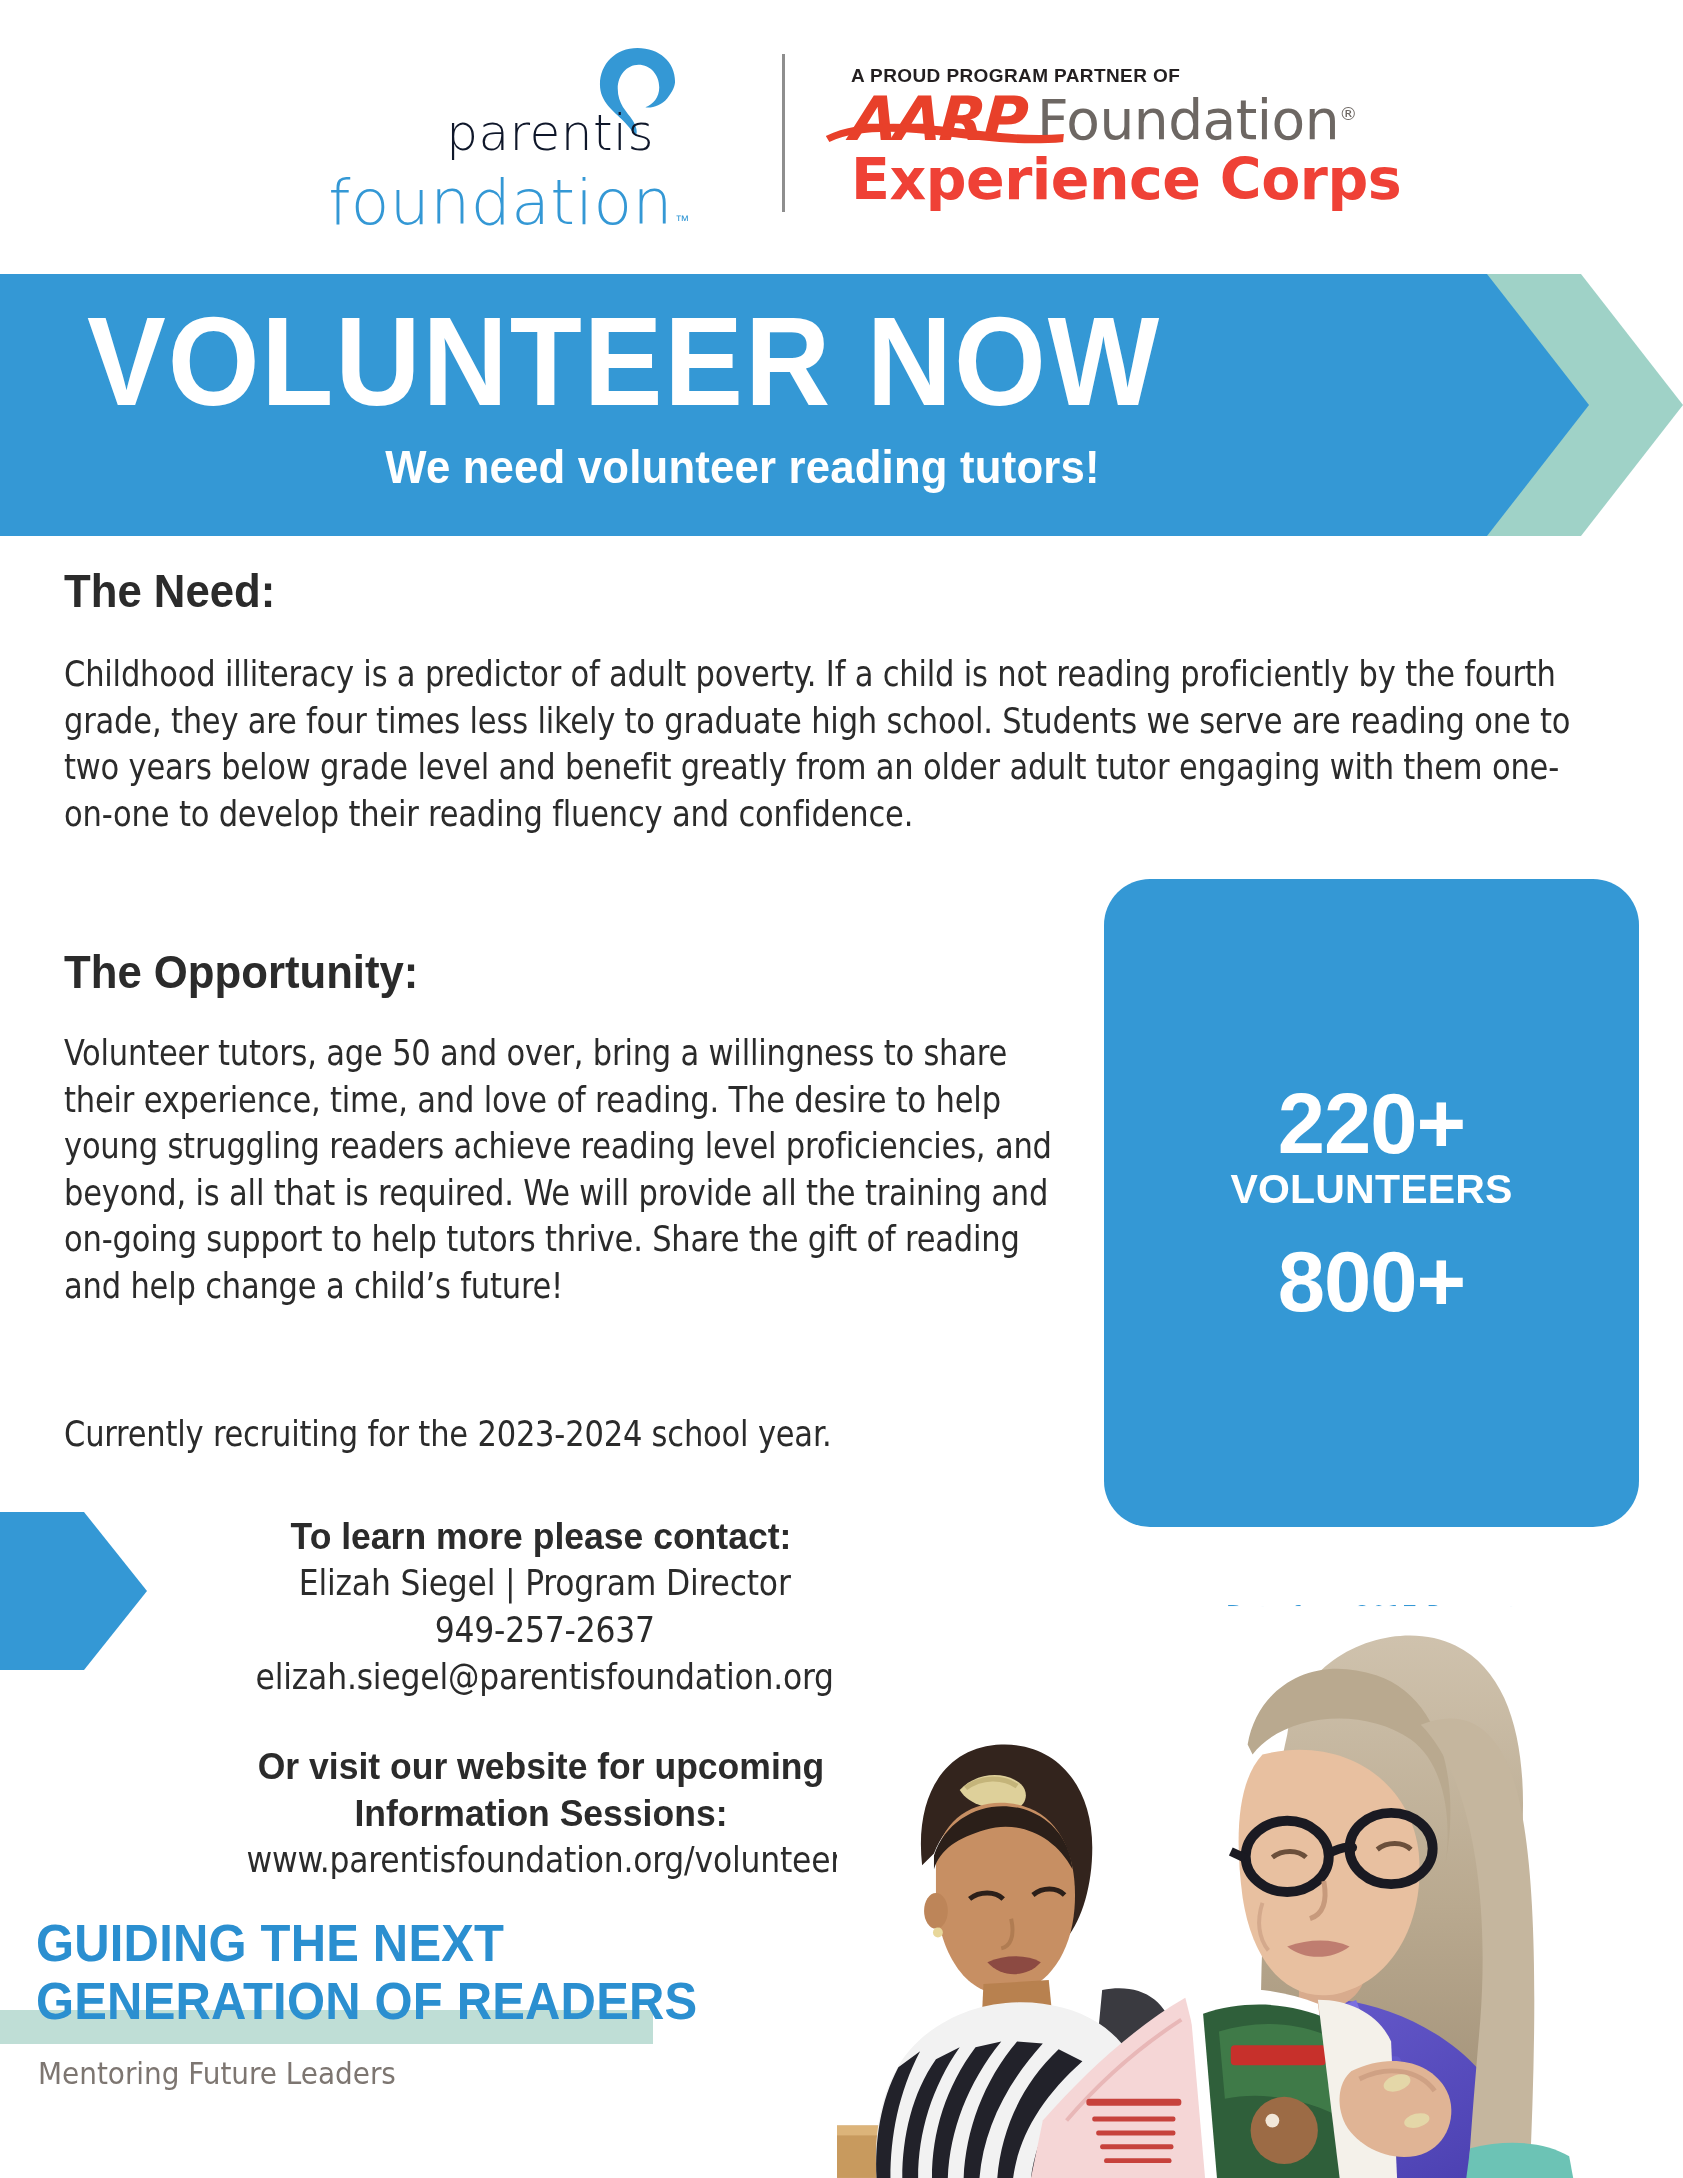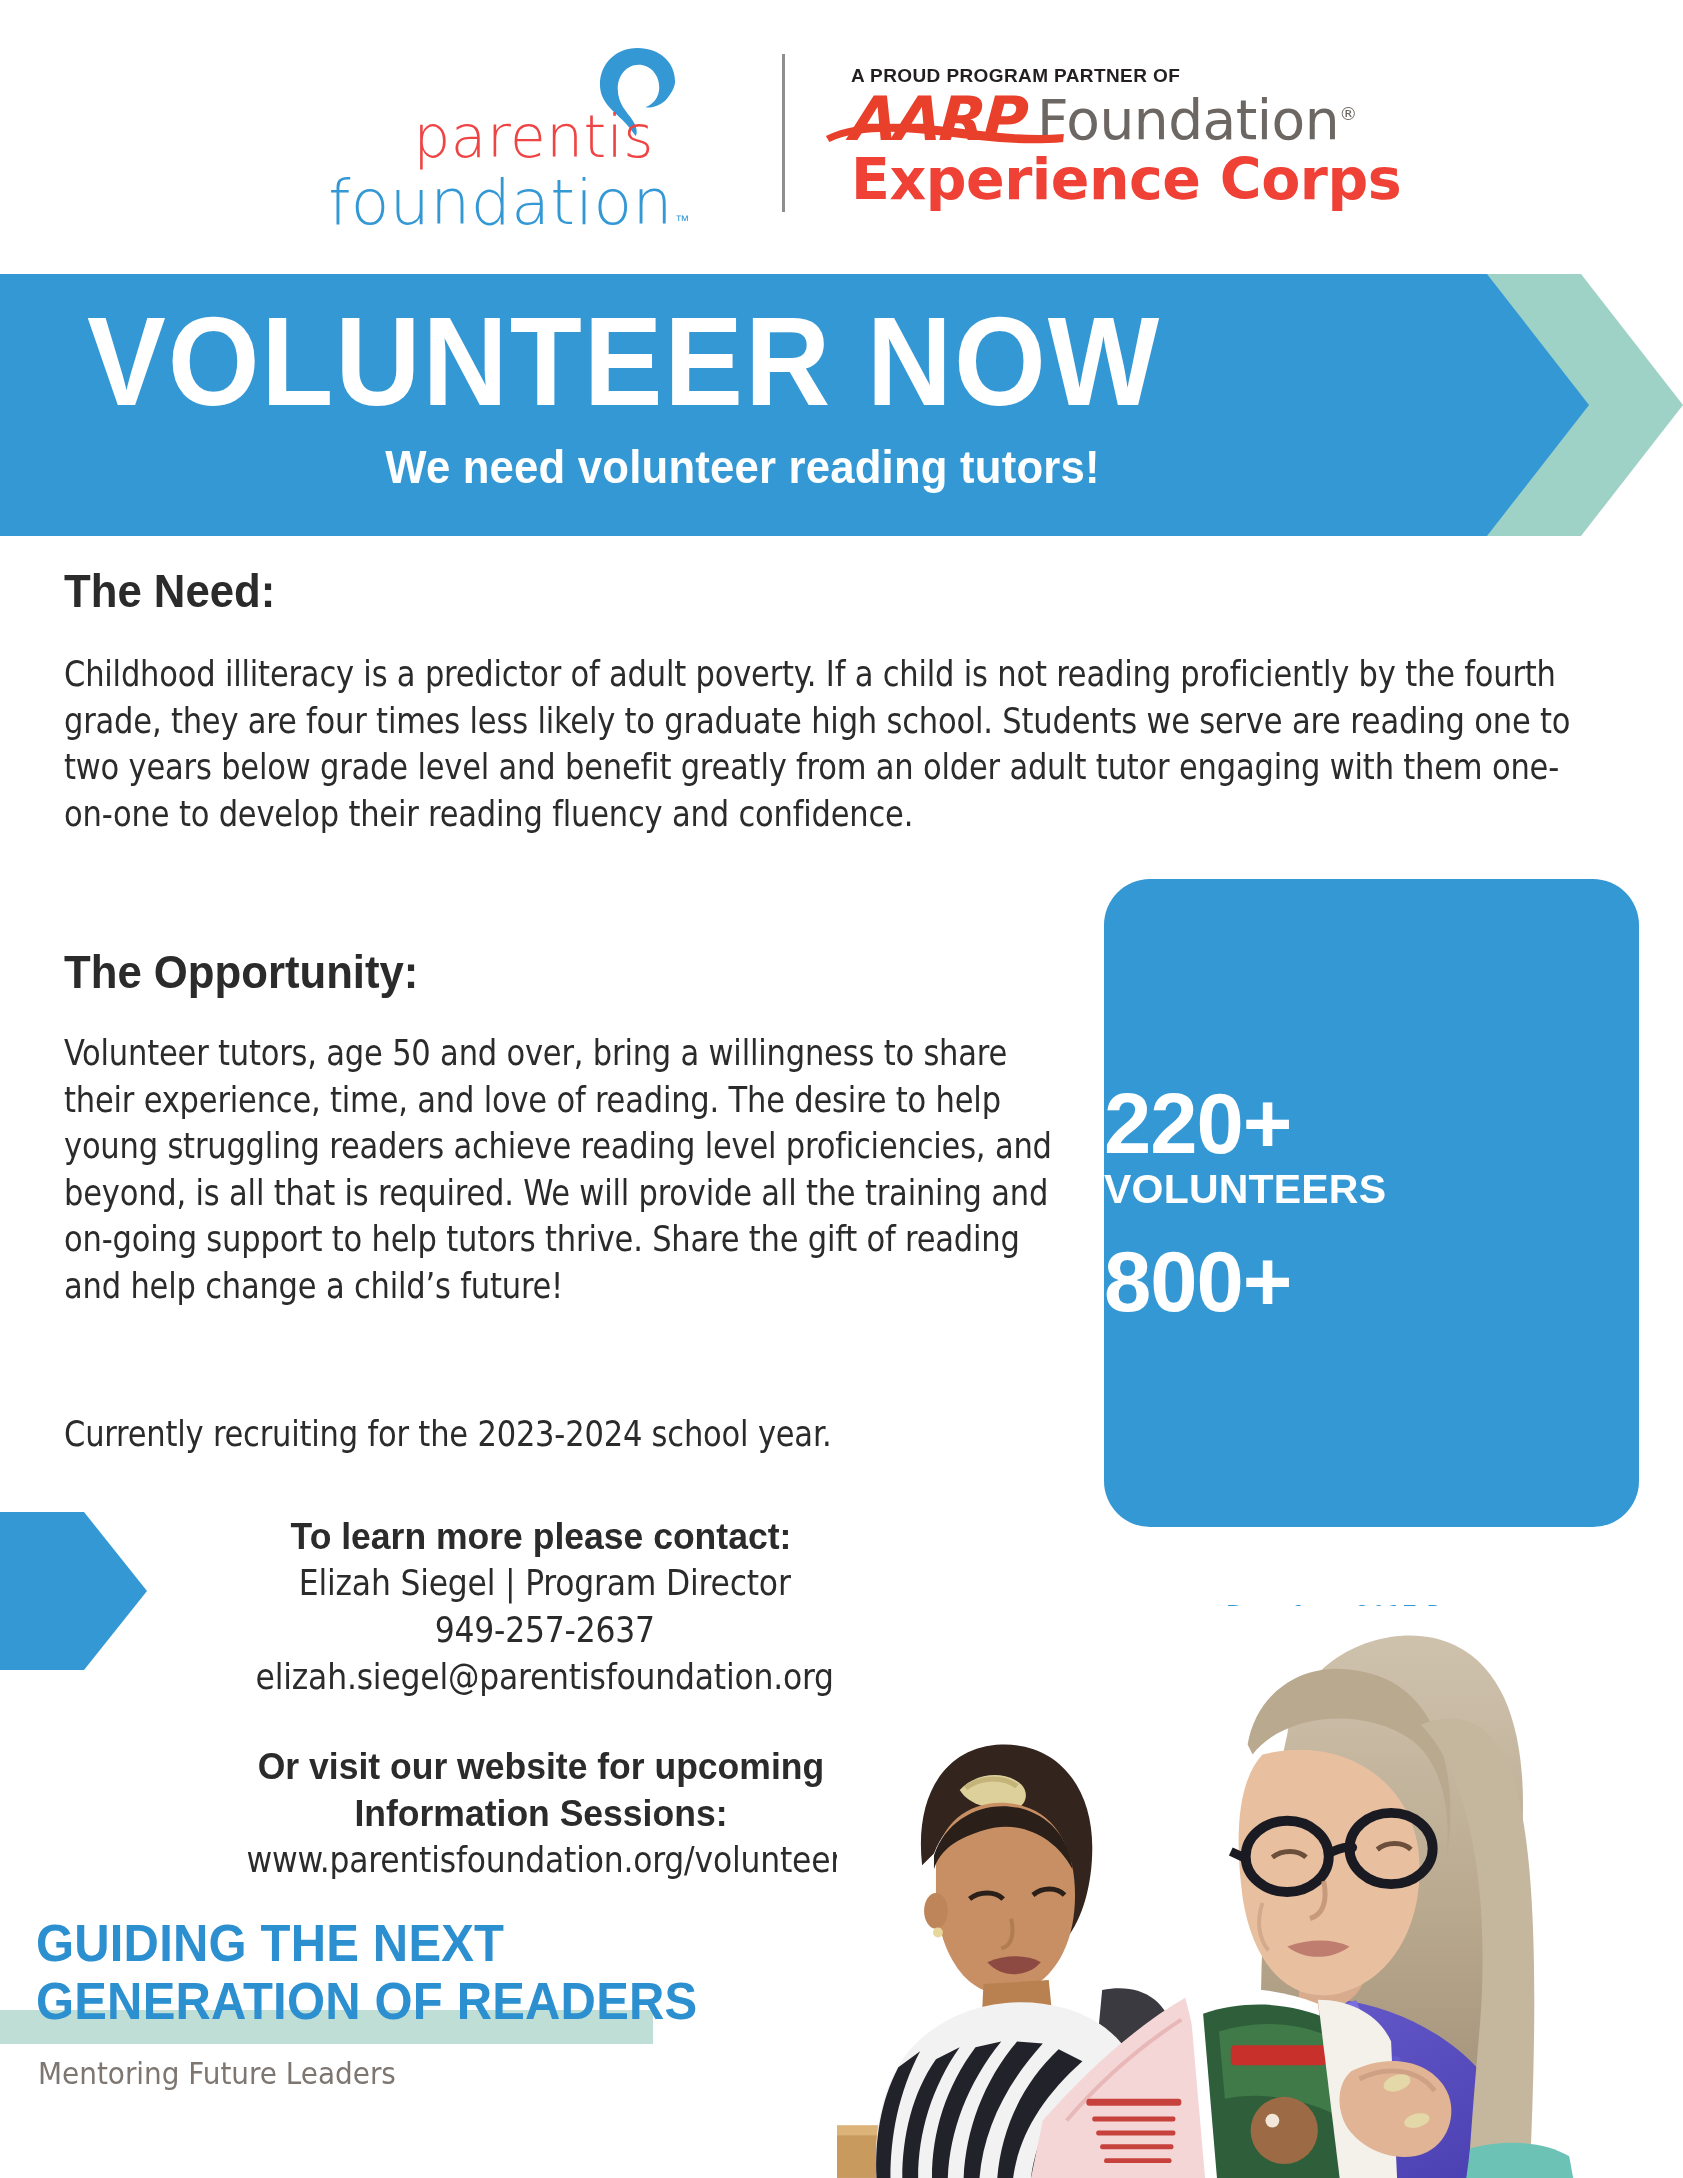--- a/index.html
+++ b/index.html
@@ -34,23 +34,23 @@
     top: 54px;
     width: 396px;
     height: 183px;
   }
   .parentis-word {
     position: absolute;
     left: 0; top: 54px;
     width: 327px;
     text-align: right;
     font-family: "DejaVu Sans", sans-serif;
-    font-size: 58px;
+    font-size: 50px;
     font-weight: 300;
-    color: #ef4444;
+    color: #0f172a;
     letter-spacing: 0.5px;
     line-height: 1;
   }
   .foundation-word {
     position: absolute;
     left: -10px; top: 117px;
     width: 356px;
     text-align: right;
     font-family: "DejaVu Sans", sans-serif;
     font-size: 63px;
@@ -227,21 +227,21 @@
     left: 1104px; top: 879px;
     width: 535px; height: 648px;
     background: #3498d5;
     border-radius: 46px;
     display: flex;
     flex-direction: column;
     justify-content: center;
     align-items: center;
     gap: 26px;
   }
-  .stat { width: 100%; }
+  .stat { text-align: center; width: 100%; }
   .stat-num {
     font-family: "Liberation Sans", sans-serif;
     font-size: 85px;
     font-weight: bold;
     color: #ffffff;
     line-height: 1.02;
     letter-spacing: -1px;
   }
   .stat-label {
     font-family: "Liberation Sans", sans-serif;

